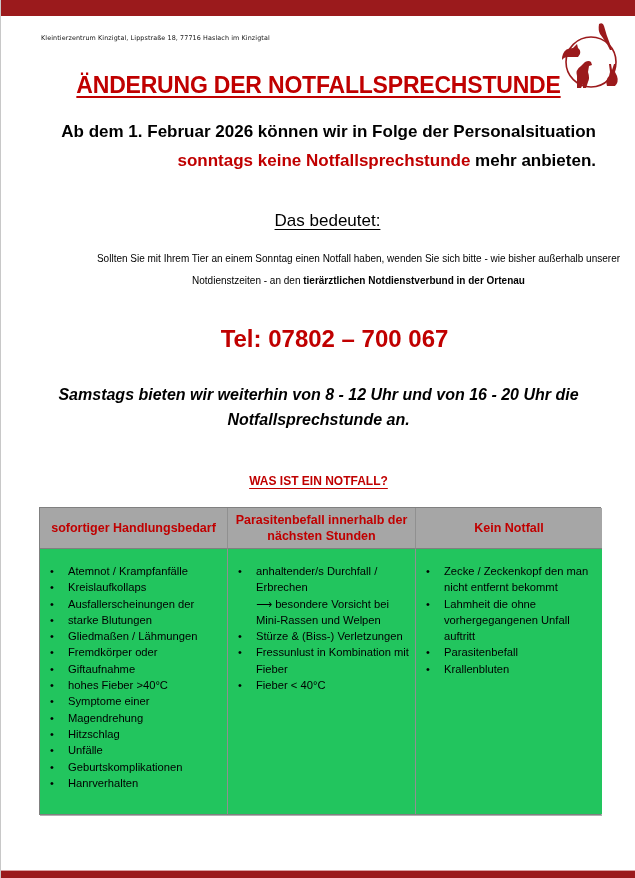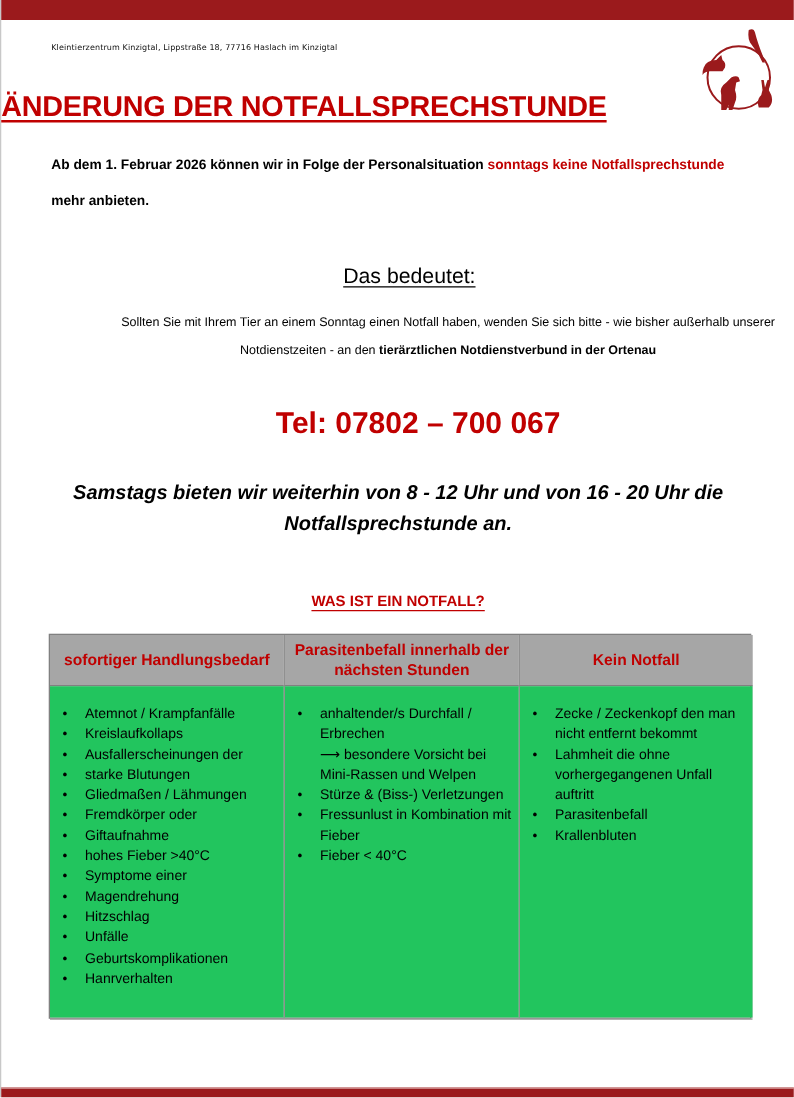--- a/index.html
+++ b/index.html
@@ -3,22 +3,22 @@
 <meta charset="utf-8">
 <style>
   * { box-sizing: border-box; margin: 0; padding: 0; }
   html, body { width: 635px; height: 878px; overflow: hidden; background: #ffffff; }
   body { font-family: "Liberation Sans", "DejaVu Sans", sans-serif; color: #000; position: relative; }
   .page { position: absolute; left: 0; top: 0; width: 635px; height: 878px; border-left: 1px solid #c8c8c8; }
   .bar-top { position: absolute; left: 0; top: 0; width: 635px; height: 16px; background: #9b1a1c; }
   .bar-bottom { position: absolute; left: 0; top: 870px; width: 635px; height: 8px; background: #9b1a1c; border-top: 1px solid #d8a0a0; }
   .address { position: absolute; left: 40px; top: 34px; font-size: 6.4px; letter-spacing: 0.1px; color: #111; font-family: "DejaVu Sans", sans-serif; }
   .logo { position: absolute; left: 548px; top: 16px; width: 80px; height: 80px; }
-  .title { position: absolute; left: 0; top: 72px; width: 635px; text-align: left; font-size: 23px; font-weight: bold; color: #c00000; text-decoration: underline; text-decoration-thickness: 2px; text-underline-offset: 3px; letter-spacing: -0.2px; }
-  .intro { position: absolute; left: 40px; top: 118px; width: 555px; text-align: left; font-size: 11px; font-weight: bold; line-height: 28.5px; }
+  .title { position: absolute; left: 0; top: 72px; width: 635px; text-align: center; font-size: 23px; font-weight: bold; color: #c00000; text-decoration: underline; text-decoration-thickness: 2px; text-underline-offset: 3px; letter-spacing: -0.2px; }
+  .intro { position: absolute; left: 40px; top: 118px; width: 555px; text-align: right; font-size: 17px; font-weight: bold; line-height: 28.5px; }
   .red { color: #c00000; }
   .subhead { position: absolute; left: 0; top: 211px; width: 635px; text-align: center; font-size: 17px; text-decoration: underline; text-underline-offset: 3px; padding-left: 18px; }
   .body-text { position: absolute; left: 30px; top: 248px; width: 575px; text-align: center; font-size: 10px; line-height: 22px; margin-left: 40px; }
   .phone { position: absolute; left: 16px; top: 325px; width: 635px; text-align: center; font-size: 24px; font-weight: bold; color: #c00000; }
   .saturday { position: absolute; left: 30px; top: 382px; width: 575px; text-align: center; font-size: 16px; font-weight: bold; font-style: italic; line-height: 25px; }
   .subtitle2 { position: absolute; left: 0; top: 474px; width: 635px; text-align: center; font-size: 12px; font-weight: bold; color: #c00000; text-decoration: underline; text-underline-offset: 3px; }
   .table { position: absolute; left: 38px; top: 507px; width: 562px; height: 308px; border: 1px solid #808080; border-right-width: 1px; box-shadow: 1px 1px 0 #b0b0b0; background: #ececec; display: grid; grid-template-columns: 187px 188px 187px; grid-template-rows: 41px 1fr; }
   .th { background: #a6a6a6; color: #c00000; font-weight: bold; font-size: 12.5px; display: flex; align-items: center; justify-content: center; text-align: center; line-height: 16px; border-bottom: 1px solid #808080; padding: 0 6px; }
   .td { background: #22c55e; padding: 14px 6px 0 6px; font-size: 11.2px; line-height: 16.3px; }
   .col-b { border-left: 1px solid #909090; }

